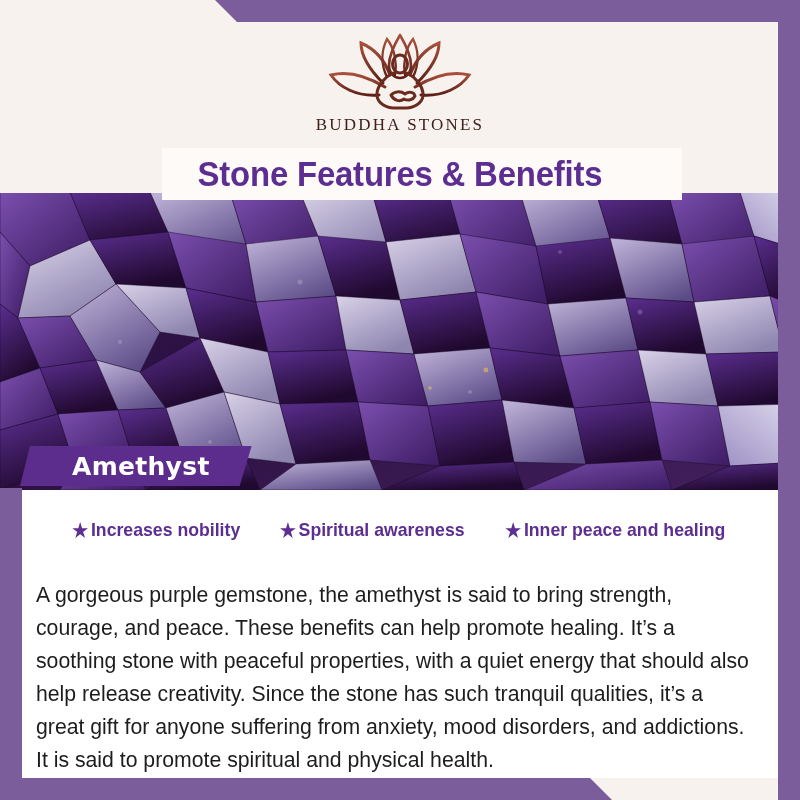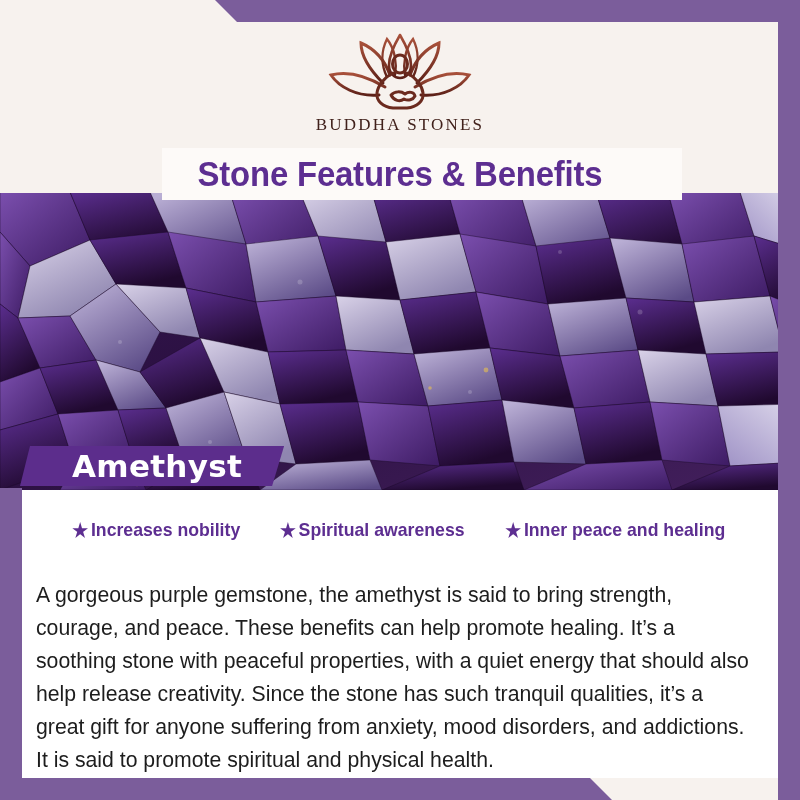--- a/index.html
+++ b/index.html
@@ -80,21 +80,21 @@
   .hero-canvas{position:absolute;inset:0;}
   .stone-label{
     position:absolute;left:20px;bottom:4px;
     height:40px;padding:0 42px 0 52px;
     display:flex;align-items:center;
     background:#5c2d8c;
     clip-path:polygon(10px 0, 100% 0, calc(100% - 12px) 100%, 0 100%);
     z-index:5;
   }
   .stone-label span{
-    color:#ffffff;font-weight:bold;font-size:31px;
+    color:#ffffff;font-weight:bold;font-size:25px;
     font-family:"DejaVu Sans", sans-serif;
     letter-spacing:0.3px;white-space:nowrap;text-align:center;
   }
 
   
   .features{
     position:absolute;left:22px;top:512px;width:756px;height:36px;
     display:flex;align-items:center;justify-content:center;
     gap:26px;z-index:4;
   }

